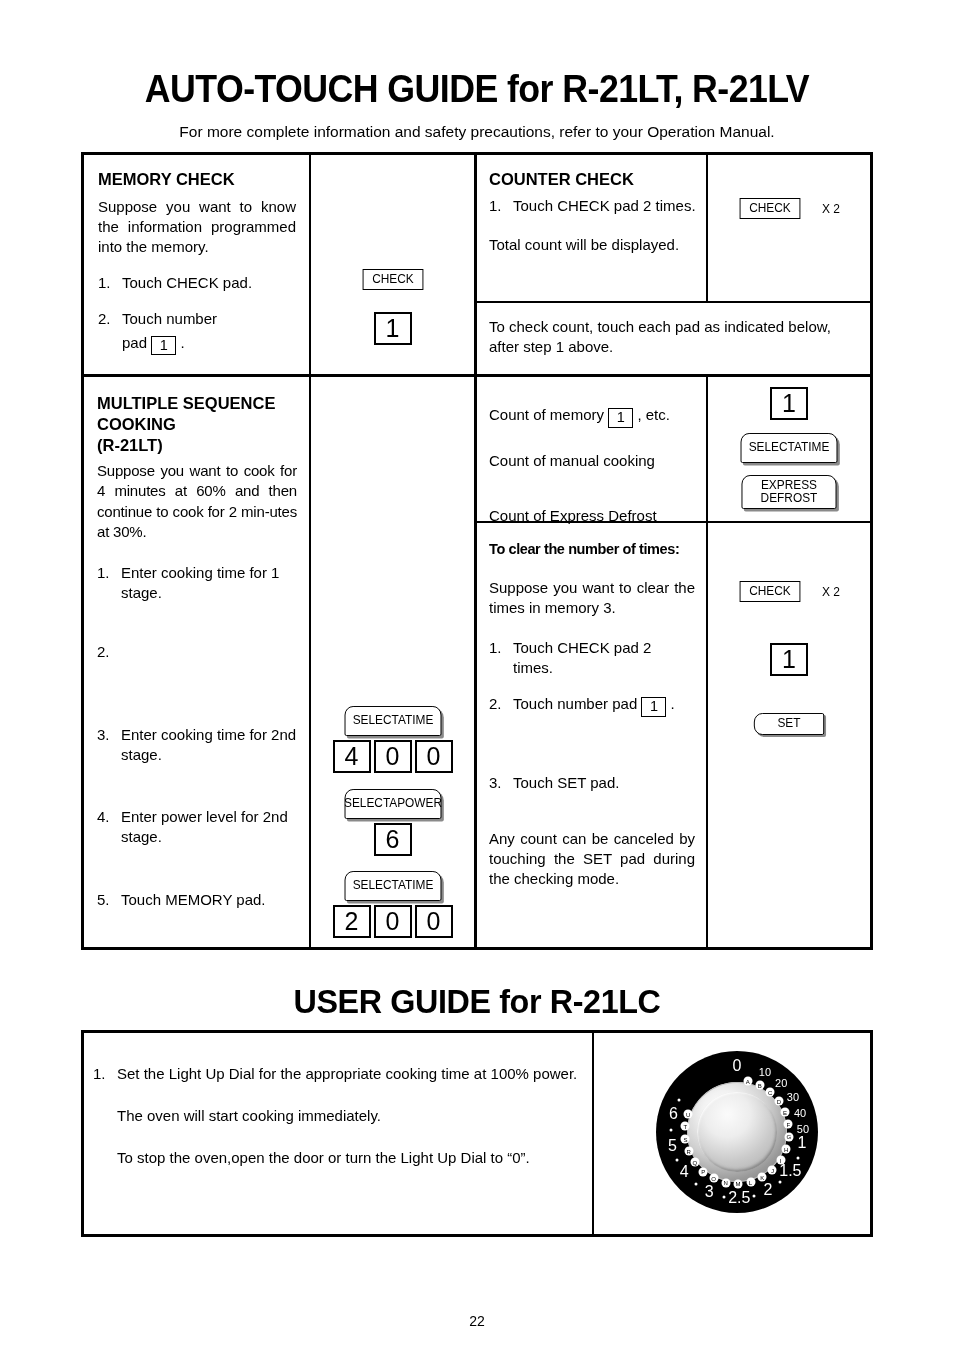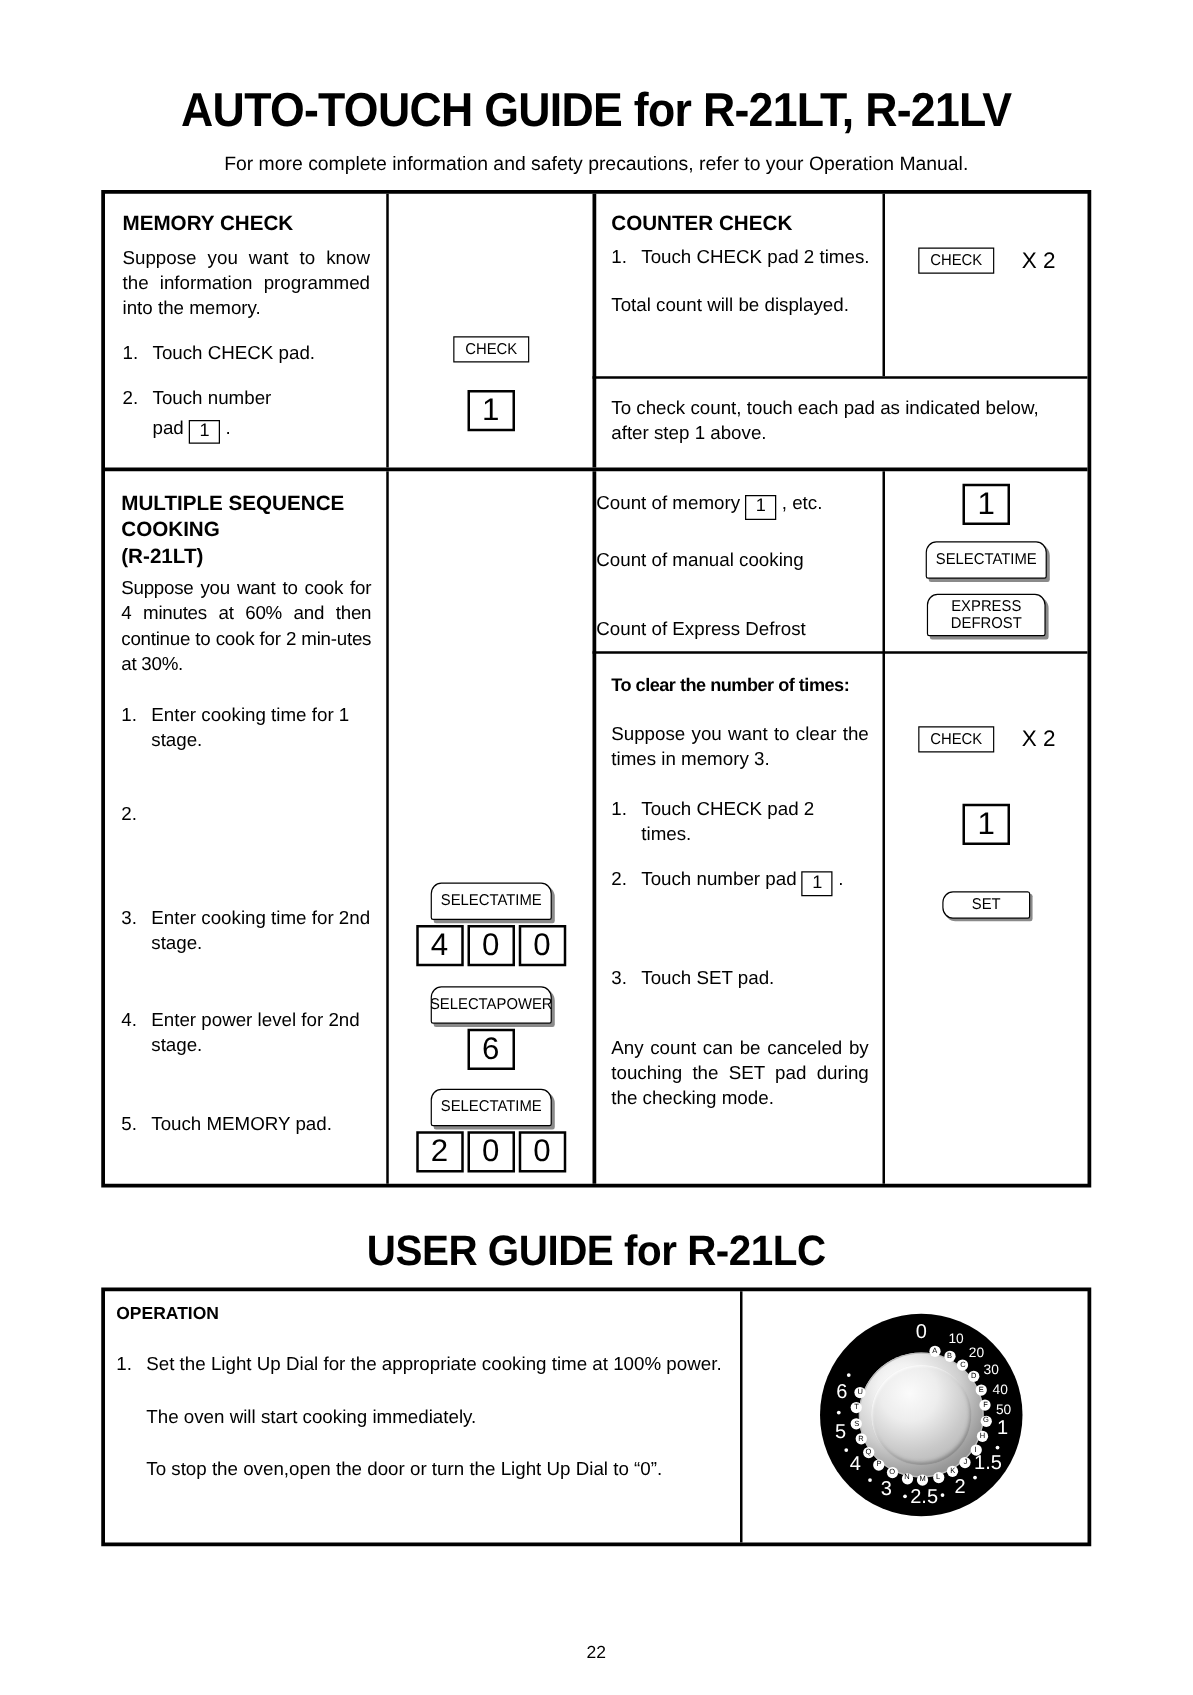--- a/index.html
+++ b/index.html
@@ -74,21 +74,21 @@
   .pad.check{width:64px;height:21px;font-size:12.5px;}
   .pad.wide{width:102px;height:30px;}
   .pad.two{width:100px;height:34px;flex-direction:column;font-size:12.5px;}
   .pad.set{width:74px;height:22px;font-size:12.5px;border-radius:9px 2px 2px 9px;box-shadow:2px 2px 0 0 #8a8a8a;}
 
   .digit{
     display:inline-flex;align-items:center;justify-content:center;
     border:2px solid #000;background:#fff;box-sizing:border-box;
     width:38px;height:33px;font-size:25px;line-height:1;
   }
-  .xn{font-size:18px;margin-left:10px;}
+  .xn{font-size:12px;margin-left:10px;}
 
   .center{display:flex;flex-direction:column;align-items:center;}
   .digits{display:flex;gap:3px;justify-content:center;}
 
   
   .dial-wrap{position:absolute;}
   .dial{position:relative;width:100%;height:100%;}
   .dial-face{
     position:absolute;left:0;top:0;width:100%;height:100%;
     border-radius:50%;background:#000;
@@ -235,21 +235,21 @@
         <div class="pad rounded wide">SELECTATIME</div>
         <div class="digits" style="margin-top:4px;">
           <span class="digit">2</span>
           <span class="digit">0</span>
           <span class="digit">0</span>
         </div>
       </div>
 
     </div>
 
-    <div class="cell" style="left:393px;top:222px;width:229px;height:144px;padding:16px 10px 0 0;">
+    <div class="cell" style="left:393px;top:234px;width:229px;height:144px;padding:16px 10px 0 12px;">
       <div class="p" style="margin-top:0;">
         <span>Count of memory</span>
         <span class="ibox">1</span>
         <span>, etc.</span>
       </div>
       <div class="p" style="margin-top:23px;">Count of manual cooking</div>
       <div class="p" style="margin-top:35px;">Count of Express Defrost</div>
     </div>
 
     <div class="cell" style="left:624px;top:222px;width:162px;height:144px;">
@@ -305,21 +305,20 @@
     </div>
 
   </div>
 
   <div class="user-title">USER GUIDE for R-21LC</div>
 
   <div class="tbl" id="table-bottom">
     <div class="vline" style="left:508px;top:0;width:1.8px;height:201px;"></div>
 
     <div class="cell" style="left:0;top:0;width:508px;height:201px;padding:9px 12px 0 9px;">
-      <div class="h" style="font-size:14px;">OPERATION</div>
       <div class="step" style="margin-top:22px;">
         <span class="n">1.</span>
         <span>Set the Light Up Dial for the appropriate cooking time at 100% power.</span>
       </div>
       <div class="p" style="margin-top:22px;padding-left:24px;">The oven will start cooking immediately.</div>
       <div class="p" style="margin-top:22px;padding-left:24px;">To stop the oven,open the door or turn the Light Up Dial to “0”.</div>
     </div>
 
     <div class="cell" style="left:510px;top:0;width:276px;height:201px;">
       <div class="dial-wrap" id="dial-wrap" style="left:62px;top:18px;width:162px;height:162px;">

